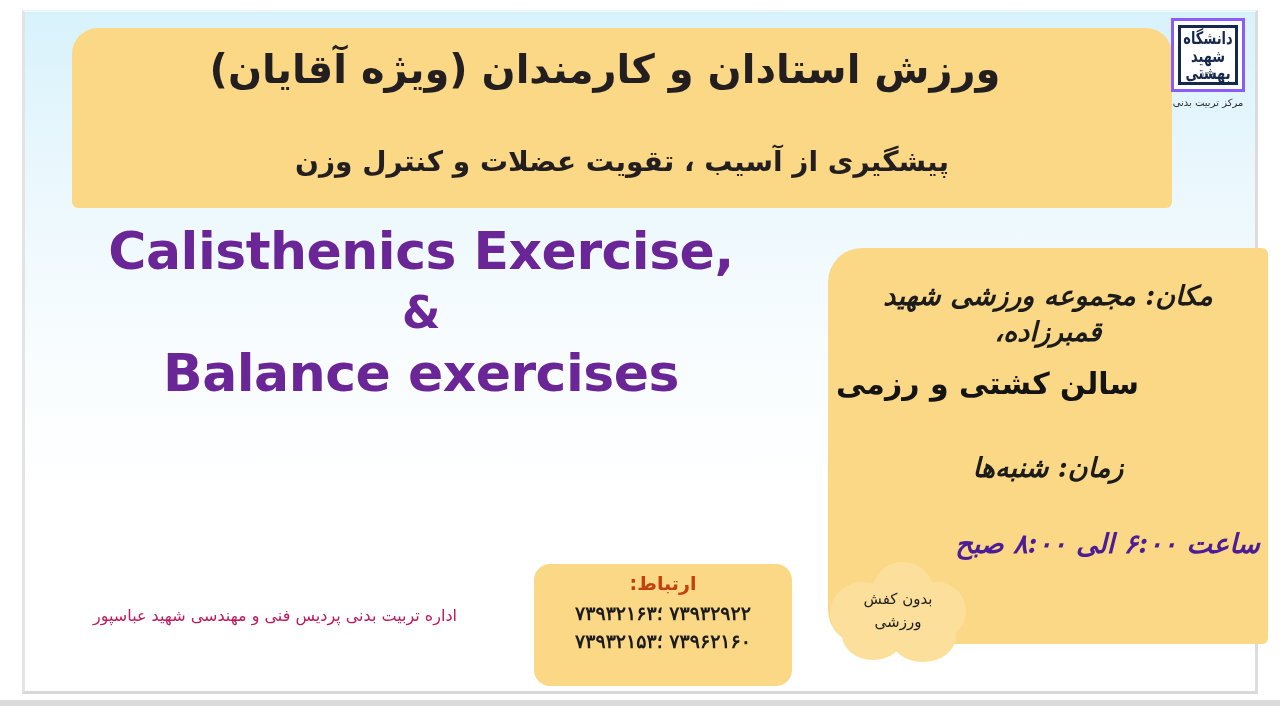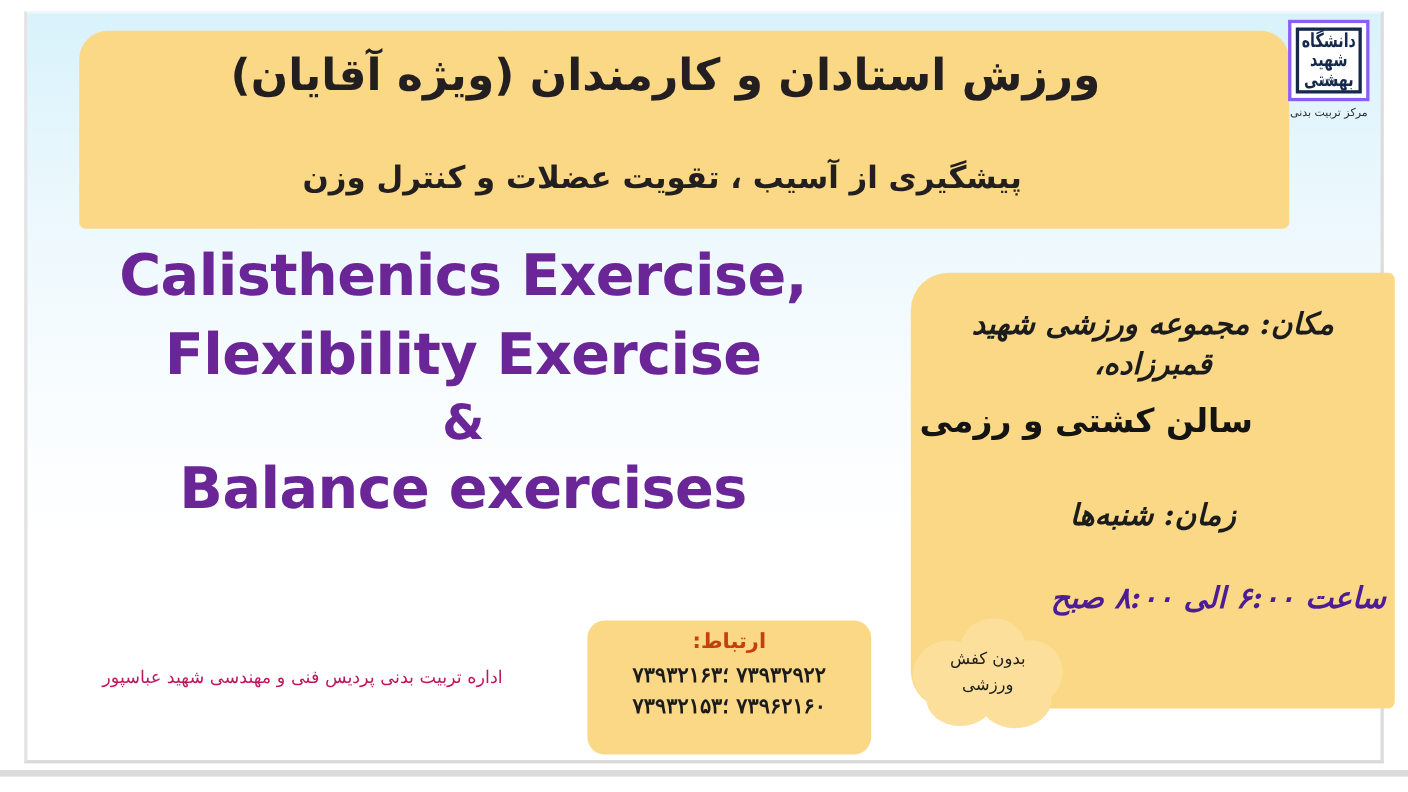--- a/index.html
+++ b/index.html
@@ -68,20 +68,21 @@
     left: 72px;
     top: 145px;
     width: 1060px;
     text-align: center;
     direction: rtl;
     color: #231f20;
     font-family: "DejaVu Sans", sans-serif;
     font-weight: bold;
     font-size: 28px;
     line-height: 1.2;
+    padding-left: 20px;
   }
 
   
   .logo-wrap {
     position: absolute;
     right: 20px;
     top: 18px;
     width: 104px;
     text-align: center;
   }
@@ -312,21 +313,20 @@
       <div class="logo-inner">
         <div class="logo-glyph">دانشگاه شهید بهشتی</div>
         <div class="logo-year">۱۳۷۸</div>
       </div>
     </div>
     <div class="logo-caption">مرکز تربیت بدنی</div>
   </div>
 
   <div class="headline">
     <span class="l-1">Calisthenics Exercise,</span>
-    <span class="l-2">Flexibility Exercise</span>
     <span class="amp">&amp;</span>
     <span class="l-4">Balance exercises</span>
   </div>
 
   <div class="info-box"></div>
   <div class="info-place-1">مکان: مجموعه ورزشی شهید قمبرزاده،</div>
   <div class="info-place-2">سالن کشتی و رزمی</div>
   <div class="info-day">زمان: شنبه‌ها</div>
   <div class="info-hours">ساعت ۶:۰۰ الی ۸:۰۰ صبح</div>
 

